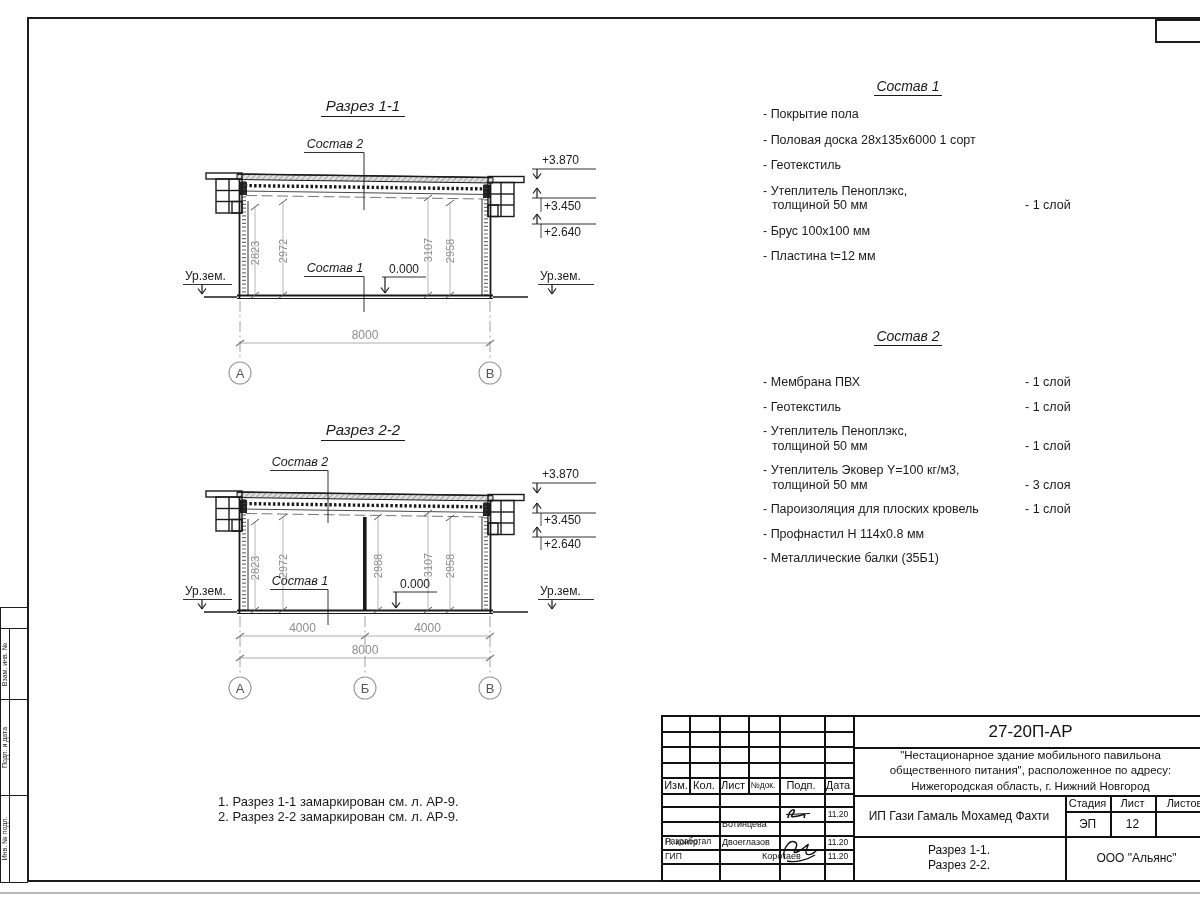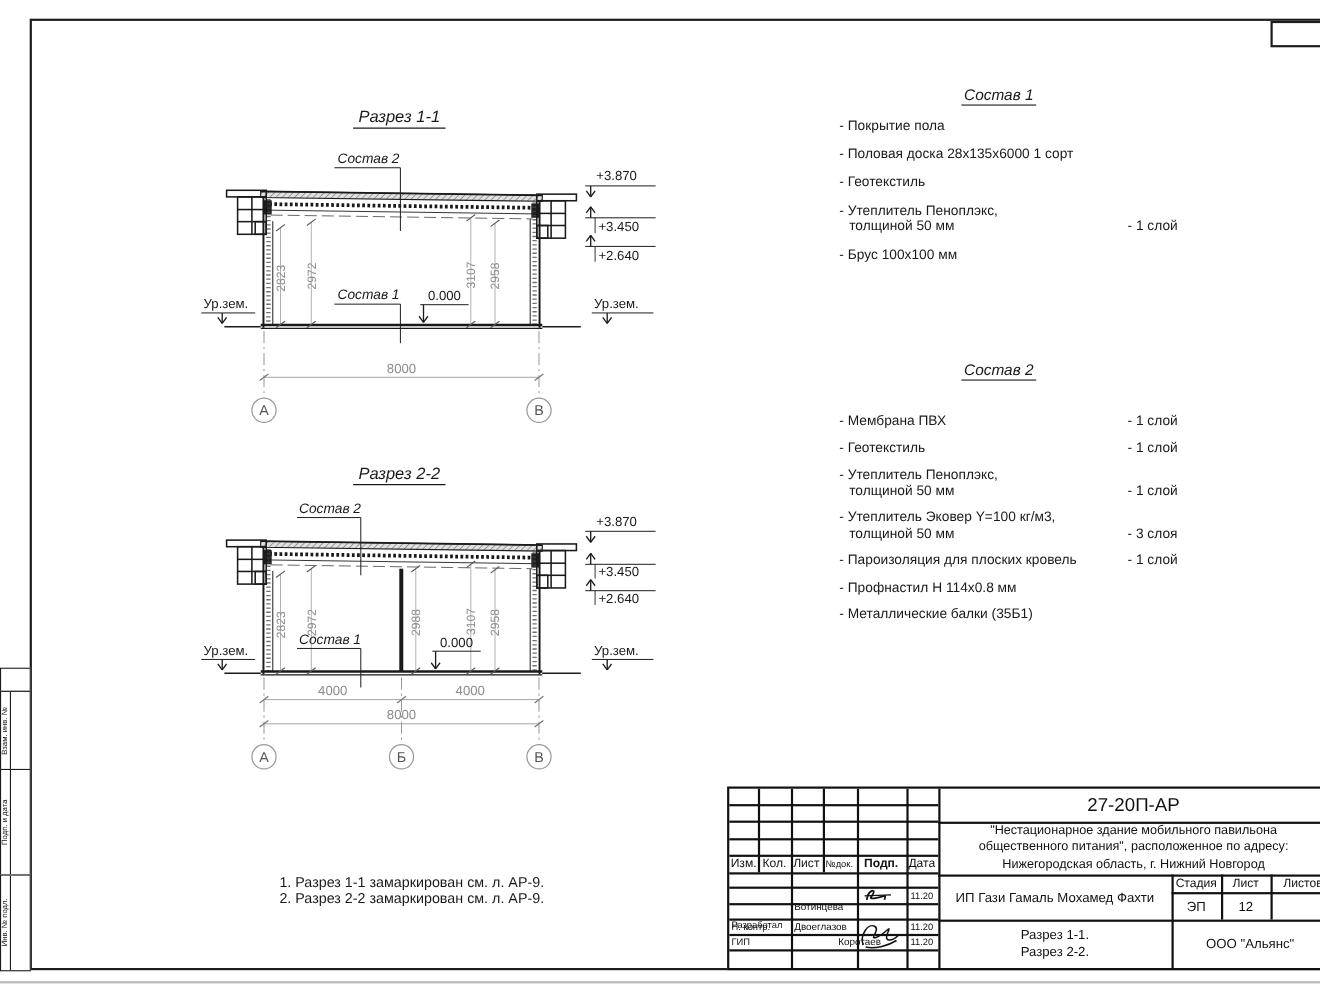--- a/index.html
+++ b/index.html
@@ -28,21 +28,21 @@
   .t-axis{font-size:13px;fill:#555;}
   
   .comp-head{position:absolute;width:290px;text-align:center;font-size:14px;font-style:italic;}
   .comp-head span{display:inline-block;border-bottom:1.2px solid #1a1a1a;padding:0 2px 1px 2px;}
   .comp-items{position:absolute;width:360px;font-size:12.5px;line-height:14.5px;}
   .comp-item{position:relative;margin-bottom:11px;}
   .comp-items.c2 .comp-item{margin-bottom:10px;}
   .comp-item .cont{padding-left:9px;}
   .comp-item .count{position:absolute;left:262px;bottom:0;white-space:nowrap;}
   
-  .notes{position:absolute;left:218px;top:795px;font-size:13px;line-height:14.5px;margin-left:36px;}
+  .notes{position:absolute;left:218px;top:795px;font-size:13px;line-height:14.5px;}
   
   .tblock{position:absolute;left:661px;top:715px;width:549px;height:167px;
           border:2px solid #111;box-sizing:border-box;background:#fff;}
   .tl-h{position:absolute;height:1.5px;background:#111;}
   .tl-v{position:absolute;width:1.5px;background:#111;}
   .tl-v.thick{width:2px;}
   .tl-label{position:absolute;transform:translate(-50%,-50%);white-space:nowrap;color:#111;}
   .tl-left{position:absolute;transform:translate(0,-50%);white-space:nowrap;color:#111;}
   .tl-area{position:absolute;display:flex;align-items:center;justify-content:center;
            text-align:center;color:#111;}
@@ -382,20 +382,25 @@
     <div class="comp-item">
       <div>- Утеплитель Пеноплэкс,</div>
         <div class="cont">толщиной 50 мм</div>
       <span class="count">- 1 слой</span>
     </div>
     <div class="comp-item">
       <div>- Брус 100х100 мм</div>
         <div class="cont"></div>
       <span class="count"></span>
     </div>
+    <div class="comp-item">
+      <div>- Пластина t=12 мм</div>
+        <div class="cont"></div>
+      <span class="count"></span>
+    </div>
   </div>
 
   <div class="comp-head" style="left:763px;top:328px;">
     <span>Состав 2</span>
   </div>
   <div class="comp-items c2" style="left:763px;top:375px;">
     <div class="comp-item">
       <div>- Мембрана ПВХ</div>
         <div class="cont"></div>
       <span class="count">- 1 слой</span>
@@ -462,21 +467,21 @@
     <div class="tl-h" style="left:190px;top:119px;width:355px;"></div>
     <div class="tl-v" style="left:402px;top:78px;height:85px;"></div>
     <div class="tl-h" style="left:402px;top:94px;width:143px;"></div>
     <div class="tl-v" style="left:447px;top:78px;height:41px;"></div>
     <div class="tl-v" style="left:492px;top:78px;height:41px;"></div>
 
     <div class="tl-label" style="left:13px;top:68px;font-size:11px;">Изм.</div>
     <div class="tl-label" style="left:41px;top:68px;font-size:11px;">Кол.</div>
     <div class="tl-label" style="left:70px;top:68px;font-size:11px;">Лист</div>
     <div class="tl-label" style="left:100px;top:68px;font-size:8.5px;">№док.</div>
-    <div class="tl-label" style="left:138px;top:68px;font-size:11px;font-weight:bold;">Подп.</div>
+    <div class="tl-label" style="left:138px;top:68px;font-size:11px;">Подп.</div>
     <div class="tl-label" style="left:175px;top:68px;font-size:11px;">Дата</div>
 
     <div class="tl-left" style="left:2px;top:96.5px;font-size:8.5px;margin-top:27px;">Разработал</div>
     <div class="tl-left" style="left:59px;top:107px;font-size:9px;">Вотинцева</div>
     <div class="tl-label" style="left:175px;top:96.5px;font-size:8.5px;">11.20</div>
     <div class="tl-left" style="left:2px;top:125px;font-size:8.5px;">Н. контр.</div>
     <div class="tl-left" style="left:59px;top:125px;font-size:9px;">Двоеглазов</div>
     <div class="tl-label" style="left:175px;top:125px;font-size:8.5px;">11.20</div>
     <div class="tl-left" style="left:2px;top:139px;font-size:8.5px;">ГИП</div>
     <div class="tl-left" style="left:59px;top:139px;font-size:9px;padding-left:40px;">Коротаев</div>

